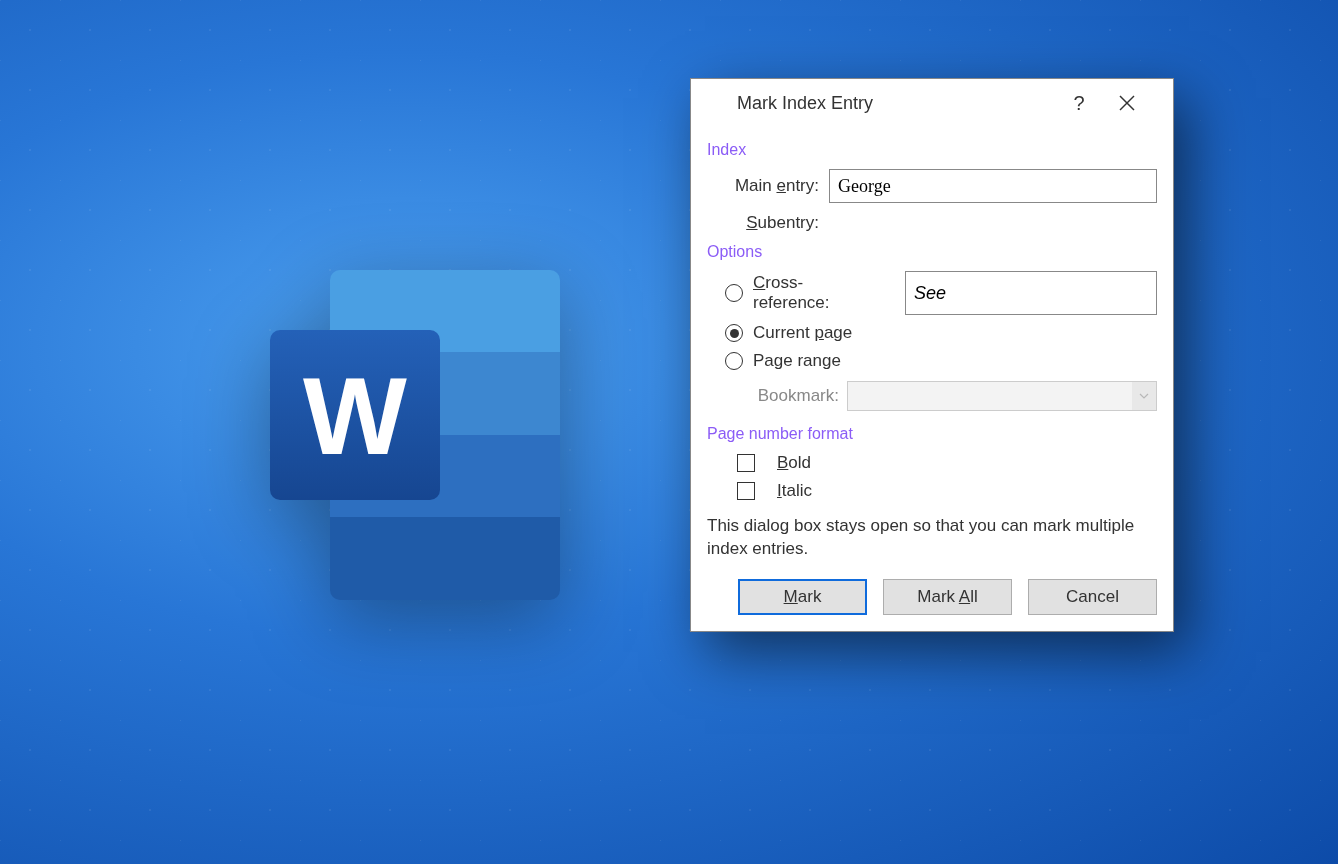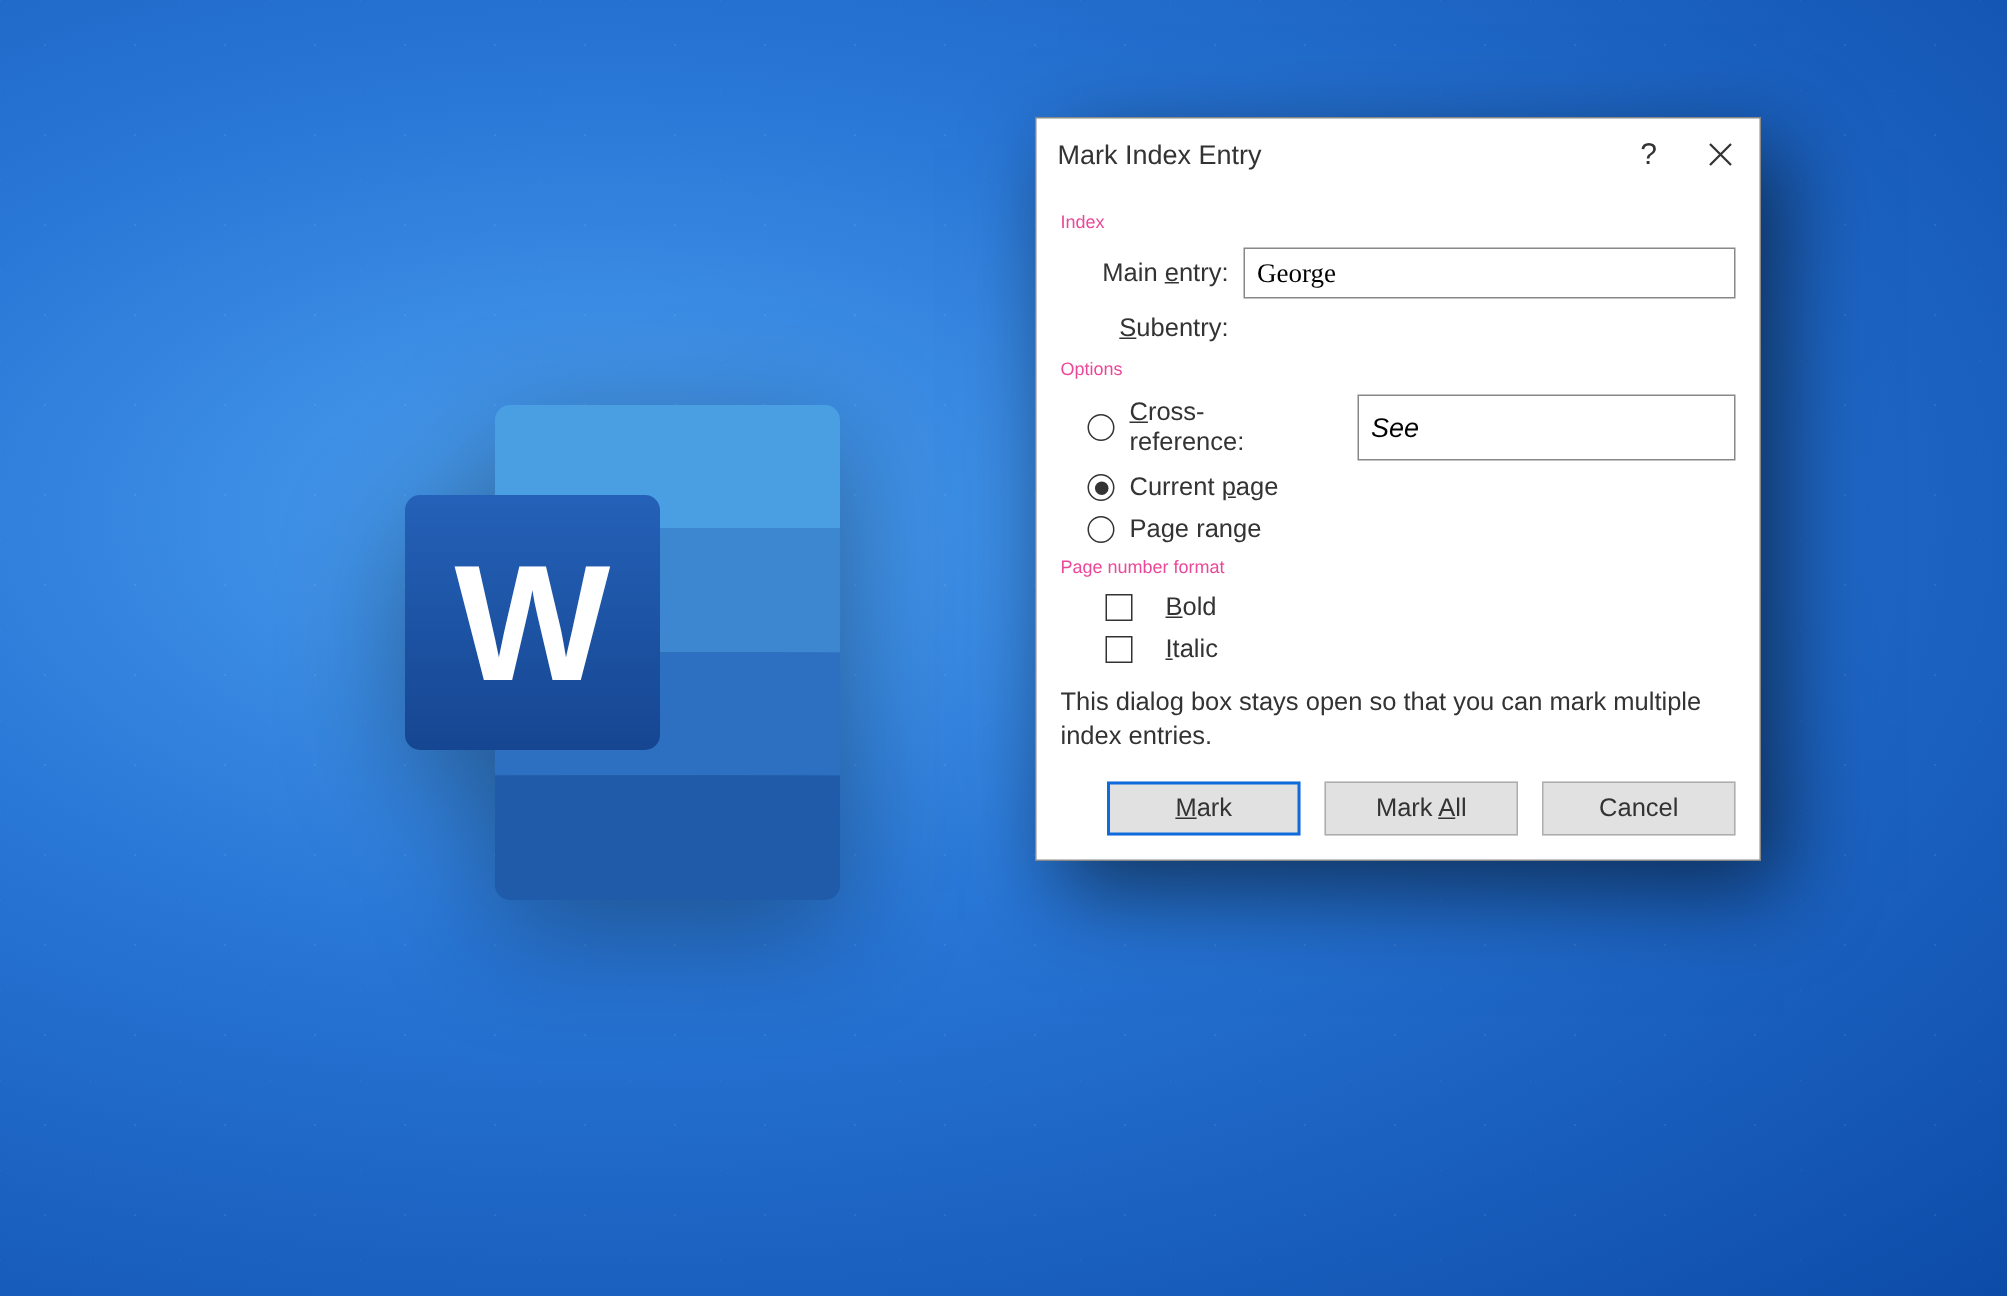--- a/index.html
+++ b/index.html
@@ -77,46 +77,47 @@
       border: 1px solid #888;
       box-shadow: 15px 20px 55px rgba(0,0,0,0.55);
       font-size: 17px;
       color: #333;
     }
 
     .titlebar {
       height: 48px;
       display: flex;
       align-items: center;
-      padding: 0 2px 0 14px;
+      padding: 0 22px 0 14px;
       font-size: 18px;
       color: #333;
+      margin-left: 32px;
     }
     .titlebar .title { flex: 1; }
     .titlebar .tb-btn {
       width: 48px;
       height: 48px;
       display: flex;
       align-items: center;
       justify-content: center;
       font-size: 20px;
       color: #333;
       cursor: default;
     }
     .titlebar .help { font-weight: 400; }
     .titlebar .close svg { width: 16px; height: 16px; }
 
     .body {
       padding: 8px 16px 16px 16px;
     }
 
     .section-label {
-      font-size: 12px;
+      font-size: 16px;
       margin: 6px 0 10px 0;
-      color: #ec4899;
+      color: #8b5cf6;
     }
 
     .field-row {
       display: flex;
       align-items: center;
       margin: 6px 0 10px 0;
     }
     .field-row .flabel {
       width: 122px;
       text-align: right;
@@ -289,20 +290,30 @@
     <div class="radio-row">
       <div class="radio checked"></div>
       <div class="rlabel"><span>Current </span><span class="accel">p</span><span>age</span></div>
     </div>
 
     <div class="radio-row">
       <div class="radio"></div>
       <div class="rlabel">Page range</div>
     </div>
 
+    <div class="bookmark-row">
+      <div class="blabel">Bookmark:</div>
+      <div class="combo">
+        <div class="chev">
+          <svg viewBox="0 0 10 6">
+              <polyline points="1,1 5,5 9,1" fill="none" stroke="#888" stroke-width="1.2"></polyline>
+            </svg>
+        </div>
+      </div>
+    </div>
 
     <div class="section-label">Page number format</div>
 
     <div class="checkbox-row">
       <div class="cb"></div>
       <div><span class="accel">B</span><span>old</span></div>
     </div>
 
     <div class="checkbox-row">
       <div class="cb"></div>

